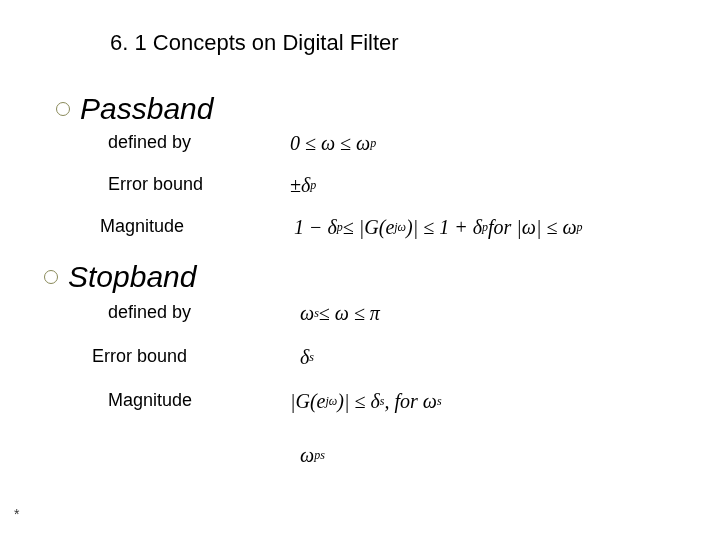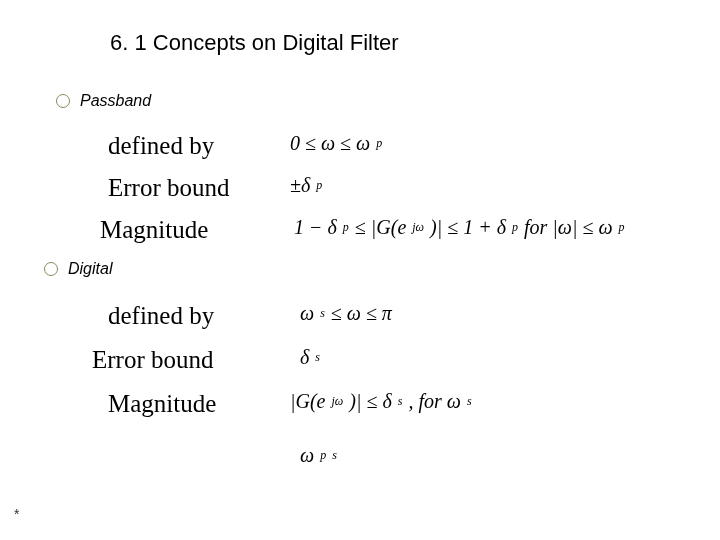--- a/index.html
+++ b/index.html
@@ -33,32 +33,30 @@
   .bullet-o {
     width: 12px;
     height: 12px;
     border: 1.5px solid #8a8a5a;
     border-radius: 50%;
     margin-right: 10px;
     flex-shrink: 0;
   }
   .h-italic {
     font-style: italic;
-    font-size: 16px;
+    font-size: 30px;
   }
   .label {
-    font-size: 25px;
-    font-family: Liberation Serif, serif;
+    font-size: 18px;
   }
   .math {
     font-family: "Times New Roman", Times, serif;
     font-size: 20px;
     font-style: italic;
     white-space: nowrap;
-    gap: 6px;
   }
   .math sup, .math sub {
     font-size: 12px;
     font-style: italic;
   }
   .footnote {
     position: absolute;
     left: 14px;
     bottom: 18px;
     font-size: 14px;
@@ -102,21 +100,21 @@
       <span> ≤ |G(e</span>
       <sup>jω</sup>
       <span>)| ≤ 1 + δ</span>
       <sub>p</sub>
       <span>   for |ω| ≤ ω</span>
       <sub>p</sub>
   </div>
 
   <div class="row" style="left:44px; top:260px;">
     <span class="bullet-o"></span>
-    <span class="h-italic">Digital</span>
+    <span class="h-italic">Stopband</span>
   </div>
 
   <div class="row" style="left:108px; top:302px;">
     <span class="label">defined by</span>
   </div>
   <div class="row math" style="left:300px; top:302px;">
     <span>ω</span>
       <sub>s</sub>
       <span> ≤ ω ≤ π</span>
   </div>

